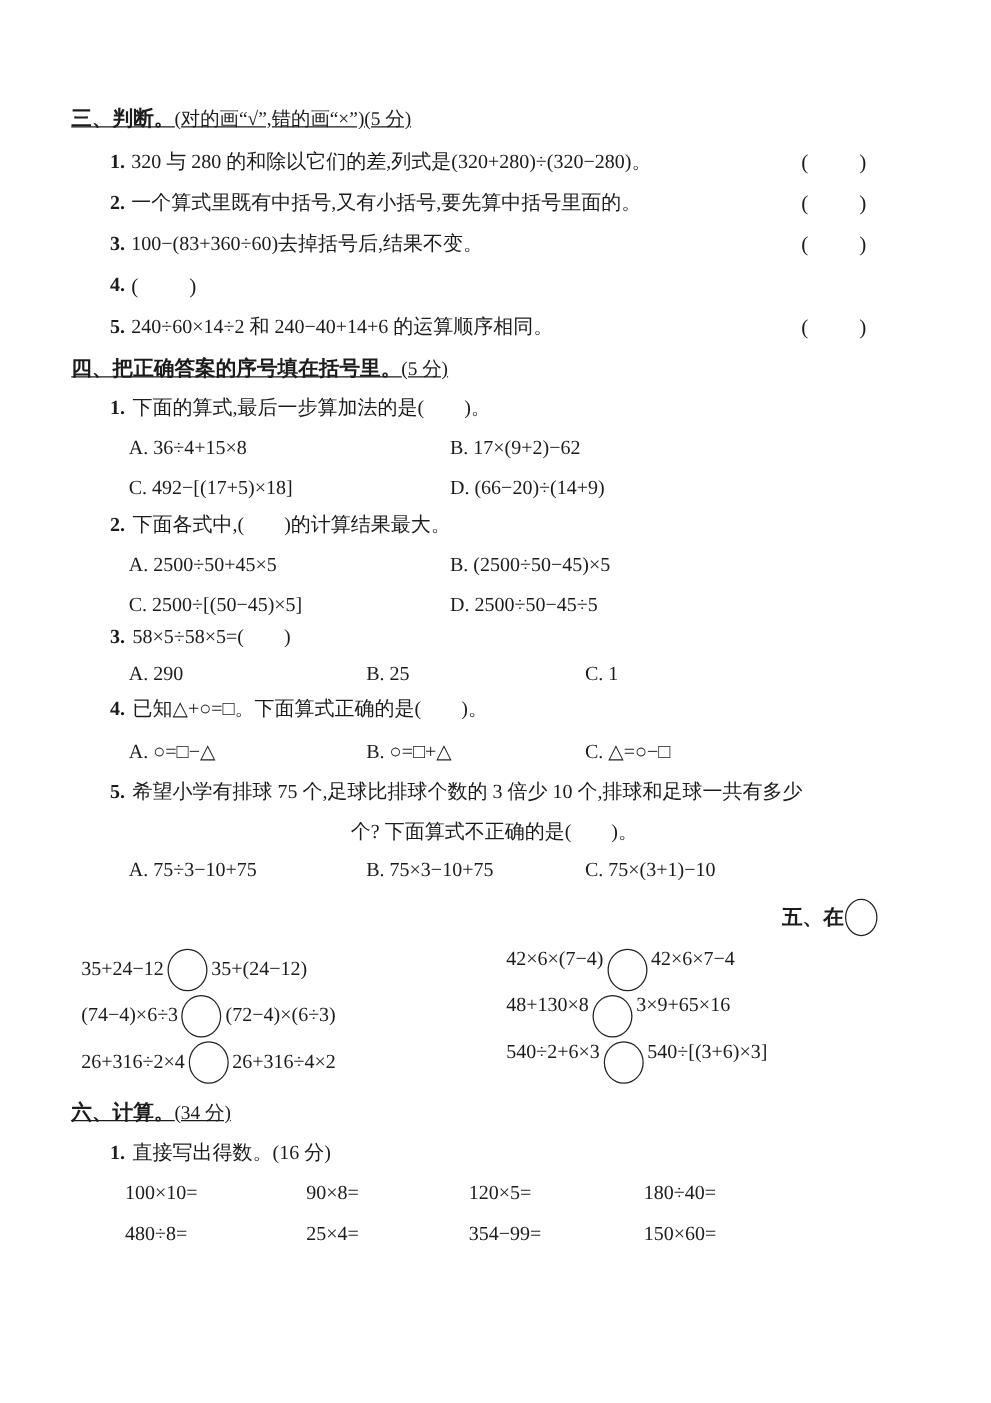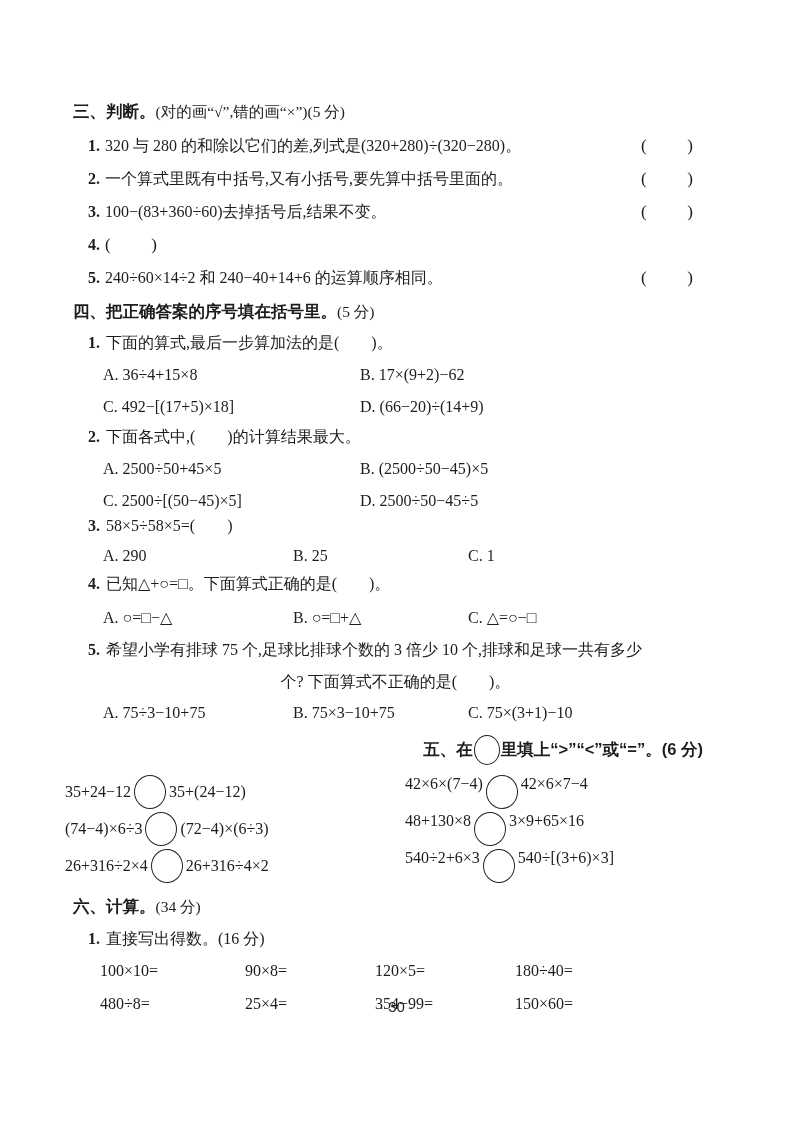--- a/index.html
+++ b/index.html
@@ -6,21 +6,21 @@
   body{
     width:793px;height:1122px;background:#ffffff;color:#1c1c1c;
     font-family:"Liberation Serif","DejaVu Serif",serif;
     font-size:16px;position:relative;overflow:hidden;
   }
   .sheet{position:absolute;left:0;top:0;width:793px;height:1122px;background:#fff;}
   .content{position:absolute;left:57px;top:84px;width:646px;}
   .t{white-space:pre-wrap;}
 
   
-  .sec-head{line-height:22px;margin:16px;}
+  .sec-head{line-height:22px;margin:0;text-decoration:underline;}
   .head-bold{font-family:"Liberation Sans","DejaVu Sans",sans-serif;font-weight:bold;font-size:16.5px;}
   .head-note{font-size:15.5px;}
 
   
   .s3-head{margin-bottom:12px;}
   .jrow{display:flex;line-height:22px;margin-bottom:11px;padding-left:31px;padding-right:10px;}
   .jnum{font-weight:bold;margin-right:5px;}
   .jtext{flex:1;margin-right:6px;}
   .ans{width:52px;display:flex;justify-content:space-between;flex:none;font-size:17px;}
 
@@ -158,21 +158,20 @@
     </div>
     <div class="optrow mb11">
       <span class="c3a t">A. 75÷3−10+75</span>
       <span class="c3b t">B. 75×3−10+75</span>
       <span class="t">C. 75×(3+1)−10</span>
     </div>
 
     <div class="s5-head">
       <span class="head-bold t">五、在</span>
         <span class="circle-sm"></span>
-        <span class="head-bold t">里填上“&gt;”“&lt;”或“=”。(6 分)</span>
     </div>
 
     <div class="cmp-row">
       <span class="half-l">
         <span class="t">35+24−12</span>
           <span class="circle"></span>
           <span class="t">35+(24−12)</span>
       </span>
       <span class="half-r">
         <span class="t">42×6×(7−4)</span>
@@ -219,14 +218,13 @@
     </div>
     <div class="calc-row">
       <span class="cc1 t">480÷8=</span>
       <span class="cc2 t">25×4=</span>
       <span class="cc3 t">354−99=</span>
       <span class="t">150×60=</span>
     </div>
 
   </div>
 
-  <div class="page-num t">· 30 ·</div>
 </div>
 
 </body></html>

